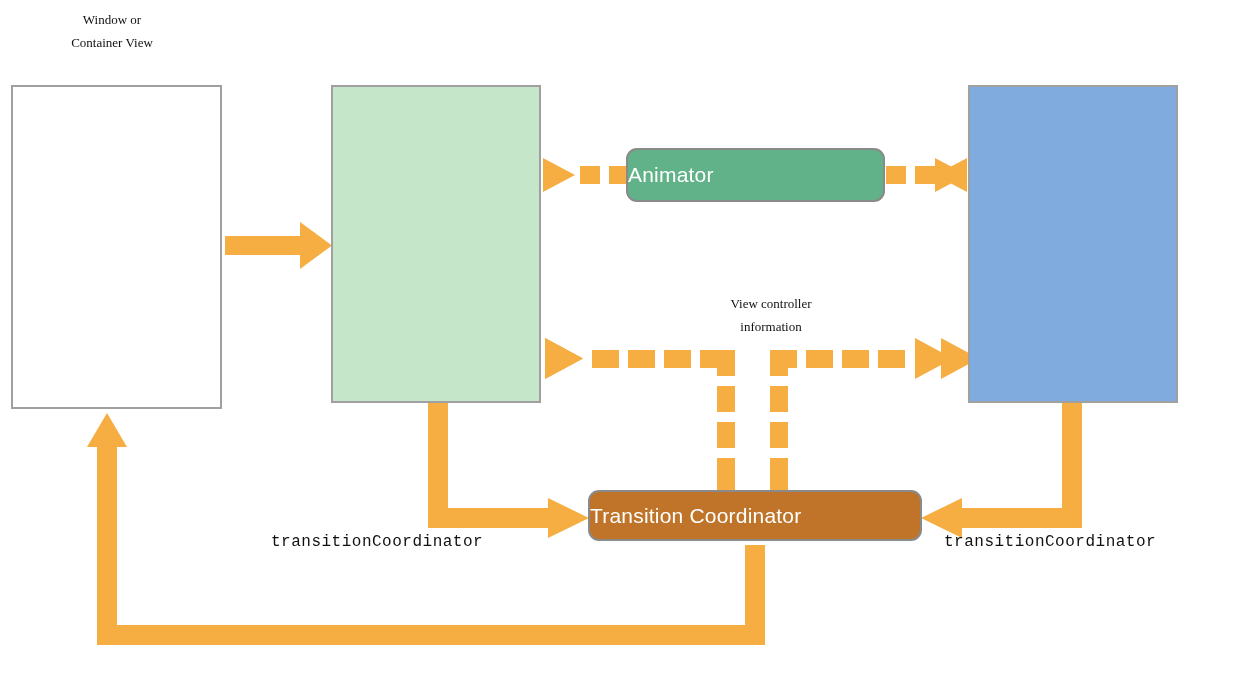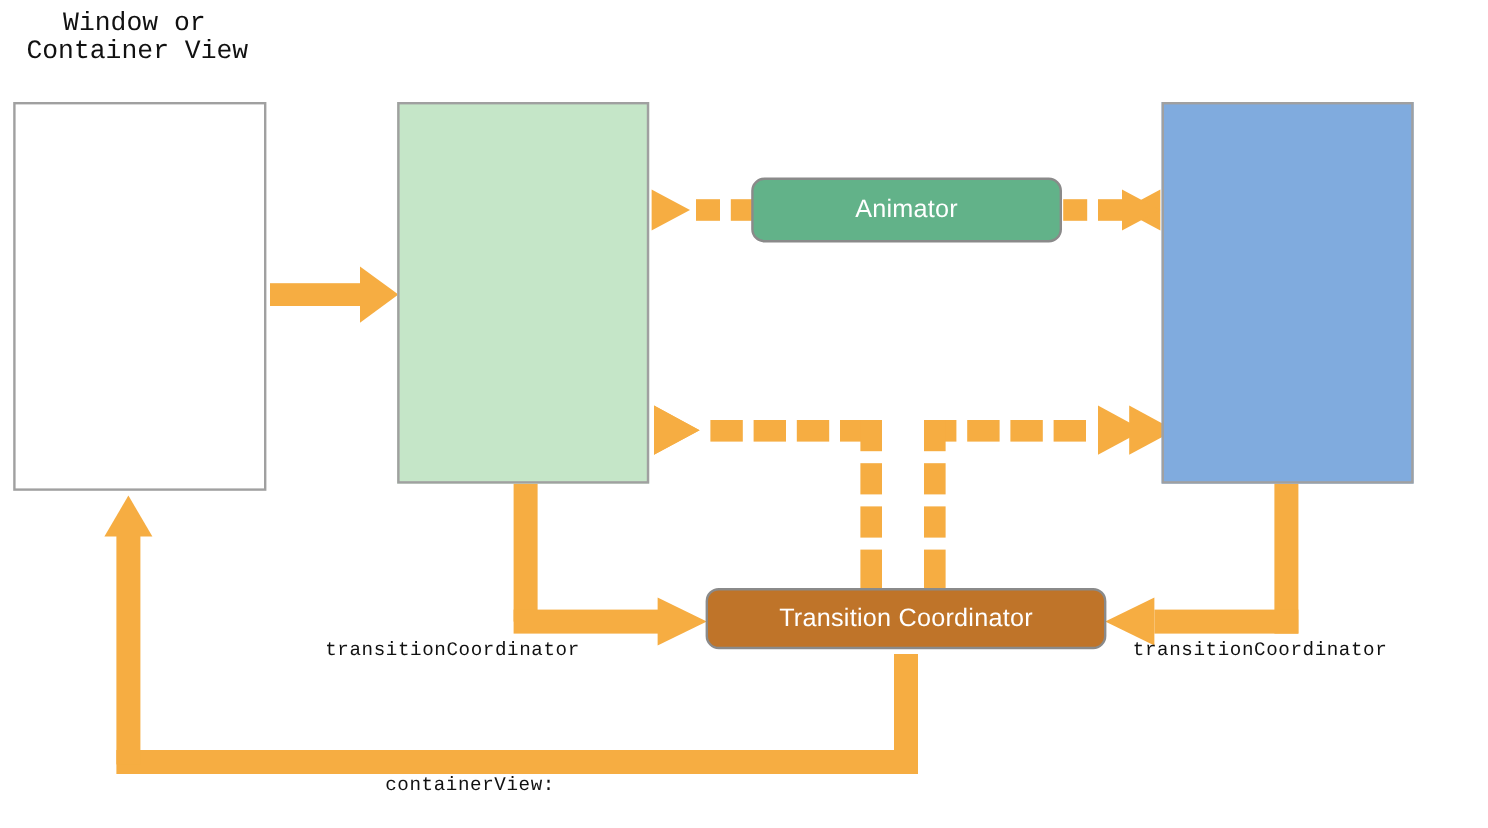--- a/index.html
+++ b/index.html
@@ -33,42 +33,41 @@
   #from-vc-box  { left: 331px; top: 85px; width: 210px; height: 318px; background: #c5e6c8; }
   #to-vc-box    { left: 968px; top: 85px; width: 210px; height: 318px; background: #80abde; }
 
   .pill {
     position: absolute;
     box-sizing: border-box;
     border: 2px solid #8a8a8a;
     border-radius: 11px;
     display: flex;
     align-items: center;
-    justify-content: center;
     color: #ffffff;
     font-size: 21px;
     letter-spacing: .2px;
     white-space: nowrap;
   }
   #animator-box {
     left: 626px; top: 148px; width: 259px; height: 54px;
     background: #62b289;
   }
   #coordinator-box {
     left: 588px; top: 490px; width: 334px; height: 51px;
     background: #bf7429;
   }
 
   
   .label {
     position: absolute;
     color: #111111;
     white-space: pre;
   }
-  .sans { font-family: Liberation Mono, monospace; font-size: 22px; line-height: 23px; }
+  .sans { font-family: Liberation Serif, serif; font-size: 13px; line-height: 23px; }
   .mono { font-family: "Liberation Mono", monospace; font-size: 16px; letter-spacing: .5px; }
 
   #window-caption      { left: 22px;  top: 8px;   text-align: center; width: 180px; }
   #vc-info-caption     { left: 651px; top: 292px; text-align: center; width: 240px; }
   #left-tc-label       { left: 271px; top: 533px; }
   #right-tc-label      { left: 944px; top: 533px; }
   #container-view-label{ left: 321px; top: 645px; }
 </style>
 </head>
 <body>
@@ -155,20 +154,21 @@
     <span>Animator</span>
   </div>
 
   <div class="pill" id="coordinator-box">
     <span>Transition Coordinator</span>
   </div>
 
   <div class="label sans" id="window-caption">Window or
 Container View</div>
 
+  <div class="label sans" id="vc-info-caption">View controller
+information</div>
 
   <div class="label mono" id="left-tc-label">transitionCoordinator</div>
 
   <div class="label mono" id="right-tc-label">transitionCoordinator</div>
 
-  <div class="label mono" id="container-view-label">containerView:</div>
 
 </div>
 
 </body></html>

